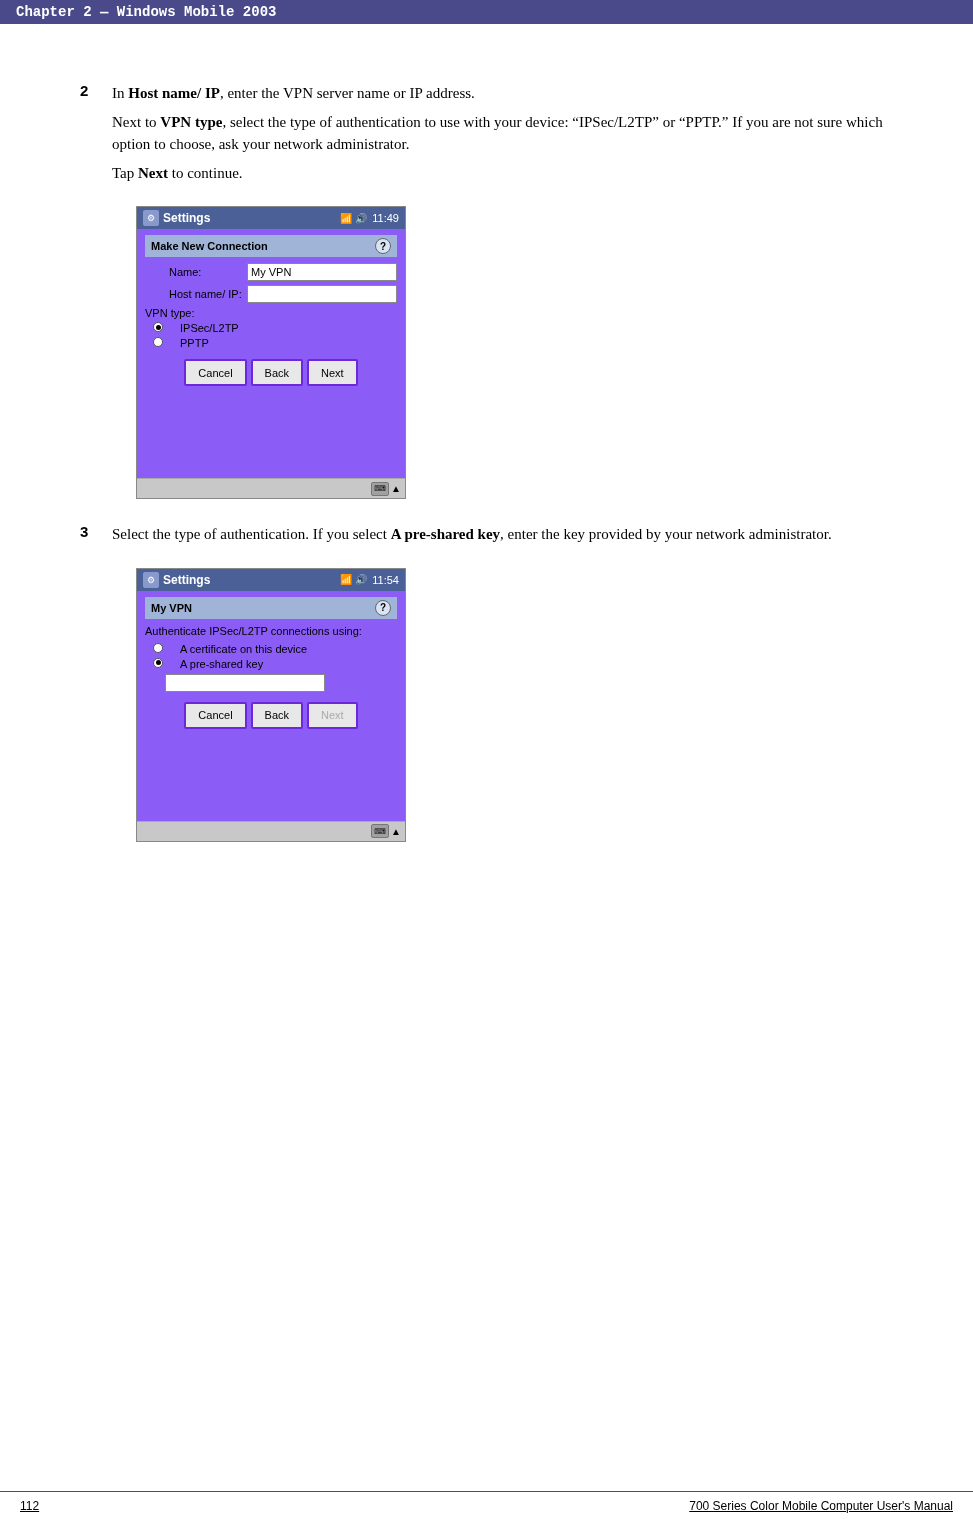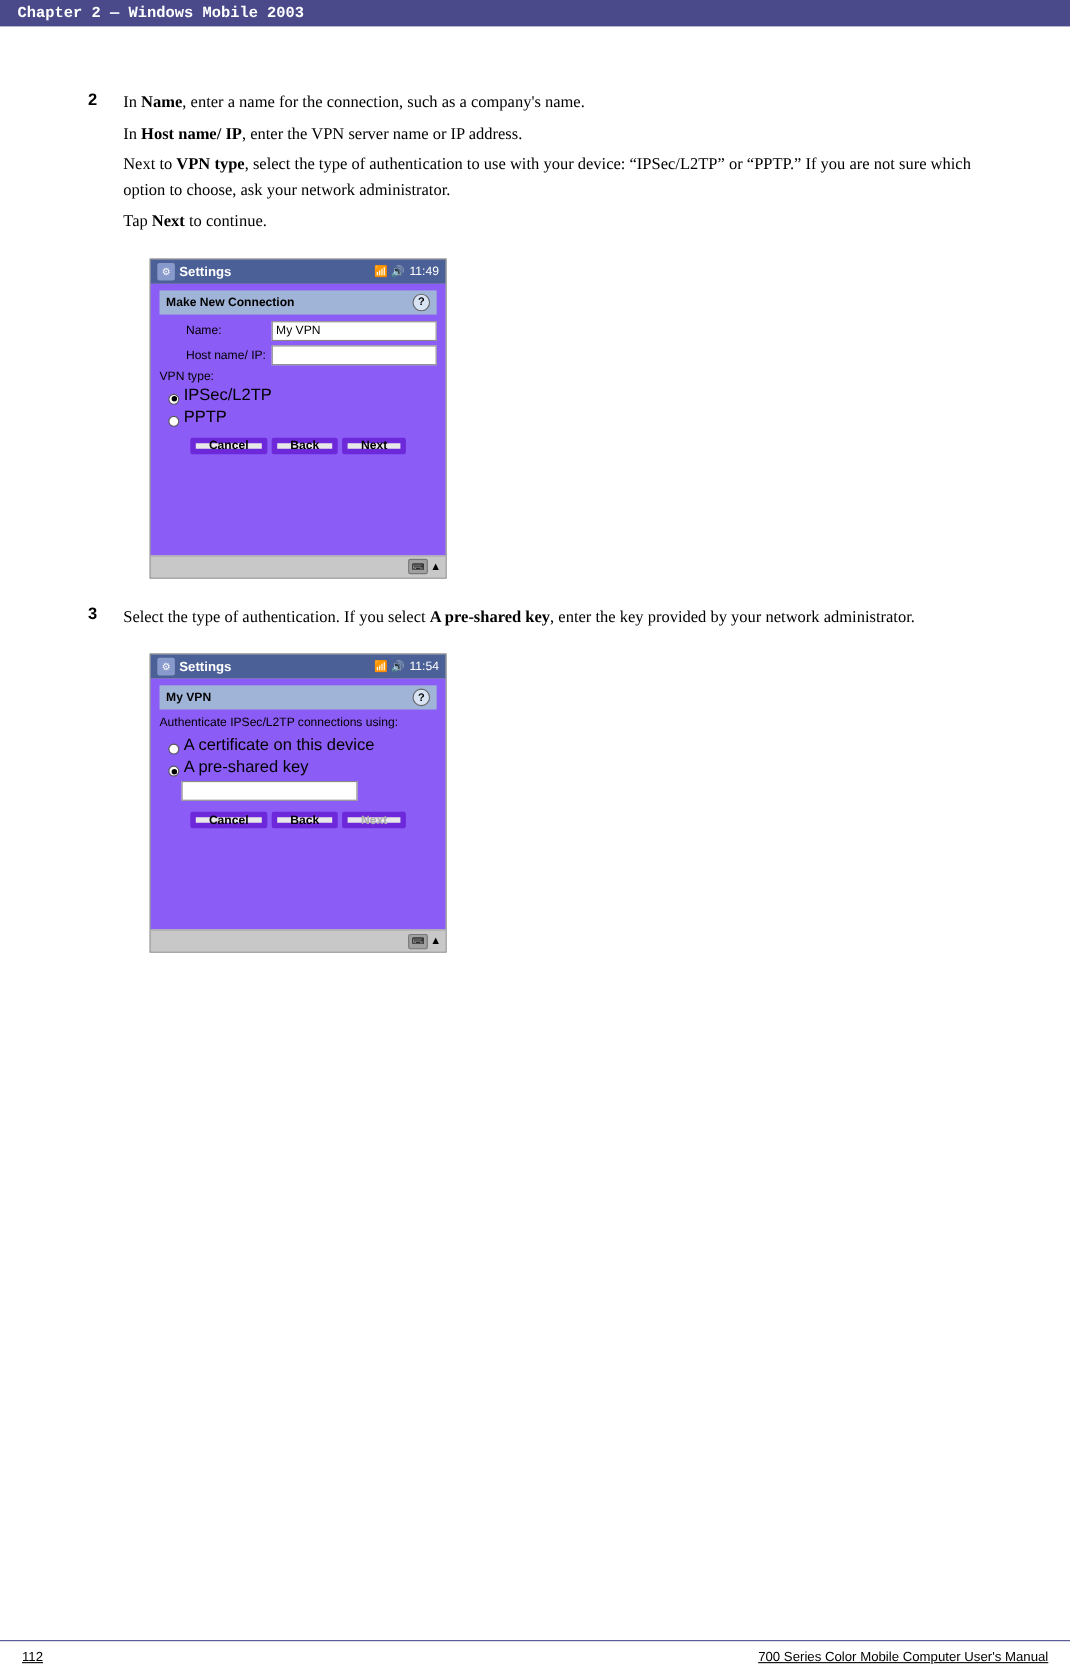--- a/index.html
+++ b/index.html
@@ -174,25 +174,25 @@
       font-size: 11px;
     }
 
     .device-form-group-label {
       font-size: 11px;
       margin-bottom: 3px;
     }
 
     .device-radio-row {
       display: flex;
-      align-items: flex-end;
-      gap: 4px;
+      align-items: flex-start;
+      gap: 17px;
       margin-bottom: 3px;
       padding-left: 8px;
-      font-size: 15px;
+      font-size: 11px;
     }
 
     .device-radio {
       width: 10px;
       height: 10px;
       border: 1px solid #555;
       border-radius: 50%;
       background: #fff;
       display: inline-flex;
       align-items: center;
@@ -210,30 +210,29 @@
 
     .device-btn-row {
       display: flex;
       gap: 4px;
       justify-content: center;
       margin-top: 10px;
       margin-bottom: 6px;
     }
 
     .device-btn {
-      height: 15px;
+      height: 27px;
       padding: 0 12px;
       background: #e8e8e8;
-      border: 5px solid #6d28d9;
+      border: 2px solid #6d28d9;
       font-size: 11px;
       display: flex;
       align-items: center;
       cursor: pointer;
       border-radius: 2px;
-      font-weight: bold;
     }
 
     .device-btn.disabled {
       color: #aaa;
     }
 
     .device-bottom-bar {
       background: #c8c8c8;
       height: 20px;
       display: flex;
@@ -290,23 +289,20 @@
 <div class="chapter-header">
   <span>Chapter 2  —  Windows Mobile 2003</span>
 </div>
 
 <div class="main-content">
 
   <div class="step-block">
     <div class="step-row">
       <div class="step-number">2</div>
       <div class="step-text">
-        <p>
-          In <span class="bold-word">Name</span>, enter a name for the connection, such as a company's name.
-        </p>
         <p>
           In <span class="bold-word">Host name/ IP</span>, enter the VPN server name or IP address.
         </p>
         <p>
           Next to <span class="bold-word">VPN type</span>, select the type of authentication to use with your device: “IPSec/L2TP” or “PPTP.” If you are not sure which option to choose, ask your network administrator.
         </p>
         <p>
           Tap <span class="bold-word">Next</span> to continue.
         </p>
       </div>

